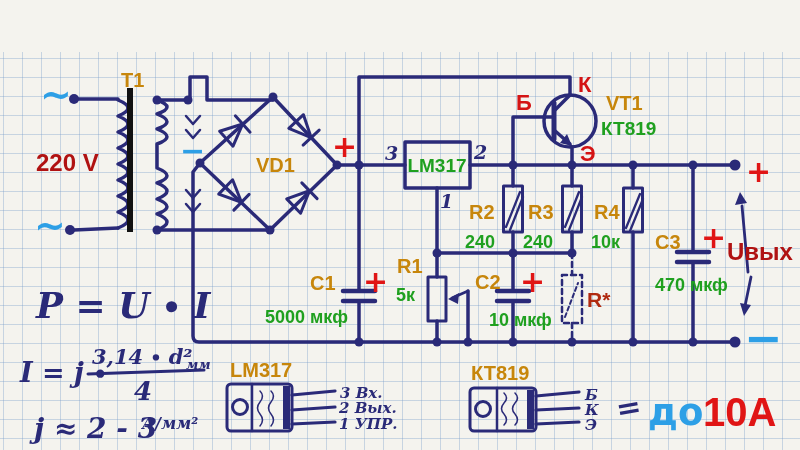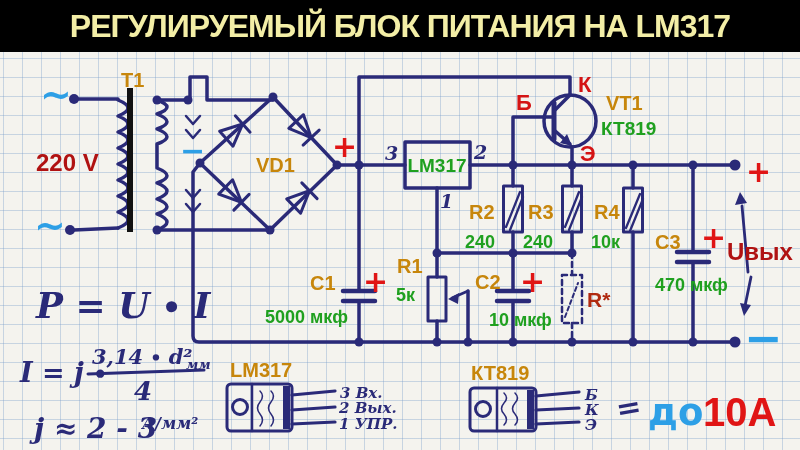--- a/index.html
+++ b/index.html
@@ -25,23 +25,20 @@
   .t-plus{fill:#e01515;font-weight:700;font-size:30px;font-family:"DejaVu Sans",sans-serif;}
   .t-dred{fill:#b01212;font-weight:700;font-size:24px;}
   .t-blue{fill:#2d9fe6;font-weight:700;font-family:"DejaVu Sans",sans-serif;}
   .t-hand{fill:#2a2a78;font-style:italic;font-weight:700;font-family:"DejaVu Serif",serif;}
   .ink{stroke:#2a2a78;fill:none;stroke-linecap:round;stroke-linejoin:round;}
 </style>
 </head>
 <body>
 
 <div class="stage">
-  <div class="title-bar">
-    <span>РЕГУЛИРУЕМЫЙ БЛОК ПИТАНИЯ НА LM317</span>
-  </div>
 
   <div class="paper">
     <svg width="800" height="398" viewBox="0 52 800 398">
 
       <g class="ink" stroke-width="3.5">
         <path d="M74,99 H118"></path>
         <path d="M118,228 L74,230"></path>
         <path d="M118,100 Q138,108 118,116 Q138,124 118,132 Q138,140 118,148 Q138,156 118,164 Q138,172 118,180 Q138,188 118,196 Q138,204 118,212 Q138,220 118,228"></path>
         <path d="M157,100 Q177,107 157,114 Q177,122 157,129 Q177,137 157,144 V168 Q177,176 157,183 Q177,191 157,199 Q177,207 157,214 Q177,222 157,230"></path>
         <path d="M157,100 H190 V77 H207 V100 H273"></path>

